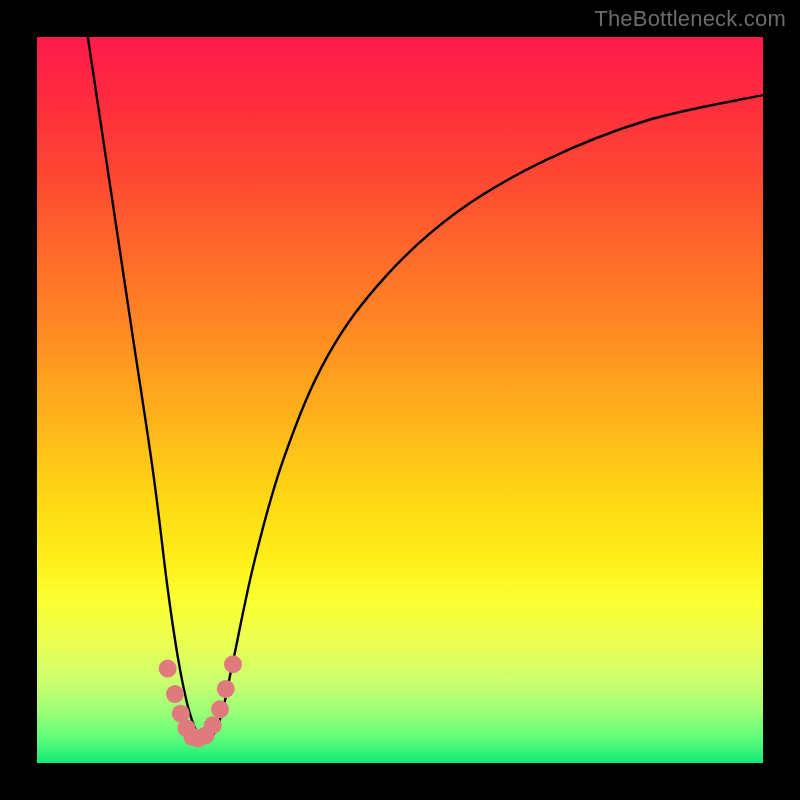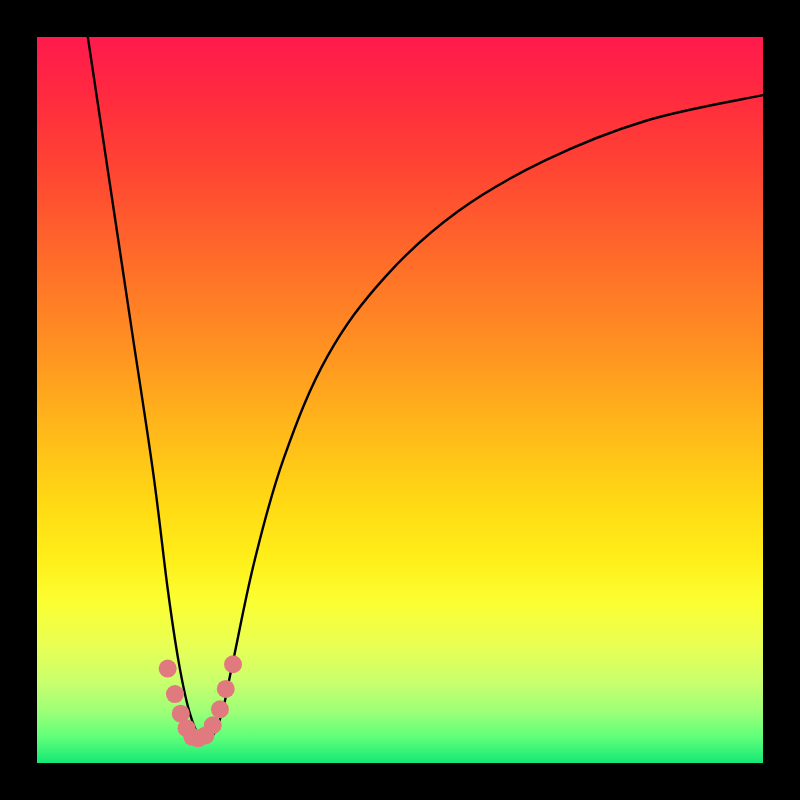--- a/index.html
+++ b/index.html
@@ -61,20 +61,21 @@
     width: 726px;
     height: 726px;
     overflow: visible;
   }
 </style>
 </head>
 <body>
 
 <div class="frame">
 
+  <div class="watermark">TheBottleneck.com</div>
 
   <div class="plot-area">
     <svg class="curve" viewBox="0 0 726 726" preserveAspectRatio="none">
       <path id="curve-path" fill="none" stroke="#000" stroke-width="2.4" stroke-linecap="round" stroke-linejoin="round" d="M 50.82 0.00 C 54.74 26.14, 64.76 92.93, 72.60 145.20 C 80.44 197.47, 86.54 238.13, 94.38 290.40 C 102.22 342.67, 109.63 388.56, 116.16 435.60 C 122.69 482.64, 126.11 517.78, 130.68 551.76 C 135.25 585.74, 137.65 602.14, 141.57 624.36 C 145.49 646.58, 148.54 661.46, 152.46 675.18 C 156.38 688.90, 159.43 696.02, 163.35 700.59 C 167.27 705.16, 170.32 705.16, 174.24 700.59 C 178.16 696.02, 181.21 688.90, 185.13 675.18 C 189.05 661.46, 190.14 651.80, 196.02 624.36 C 201.90 596.92, 208.65 559.31, 217.80 522.72 C 226.95 486.13, 233.77 457.67, 246.84 421.08 C 259.91 384.49, 272.10 352.11, 290.40 319.44 C 308.70 286.77, 324.96 265.72, 348.48 239.58 C 372.00 213.44, 392.33 195.15, 421.08 174.24 C 449.83 153.33, 474.22 139.76, 508.20 123.42 C 542.18 107.09, 570.64 95.25, 609.84 83.49 C 649.04 71.73, 705.09 62.65, 726.00 58.08"></path>
       <g id="trough-dots">
           <circle cx="130.68" cy="631.62" r="9" fill="#e17a7f"></circle>
           <circle cx="137.94" cy="657.03" r="9" fill="#e17a7f"></circle>
           <circle cx="143.75" cy="676.63" r="9" fill="#e17a7f"></circle>
           <circle cx="149.56" cy="691.15" r="9" fill="#e17a7f"></circle>
           <circle cx="155.36" cy="699.86" r="9" fill="#e17a7f"></circle>

